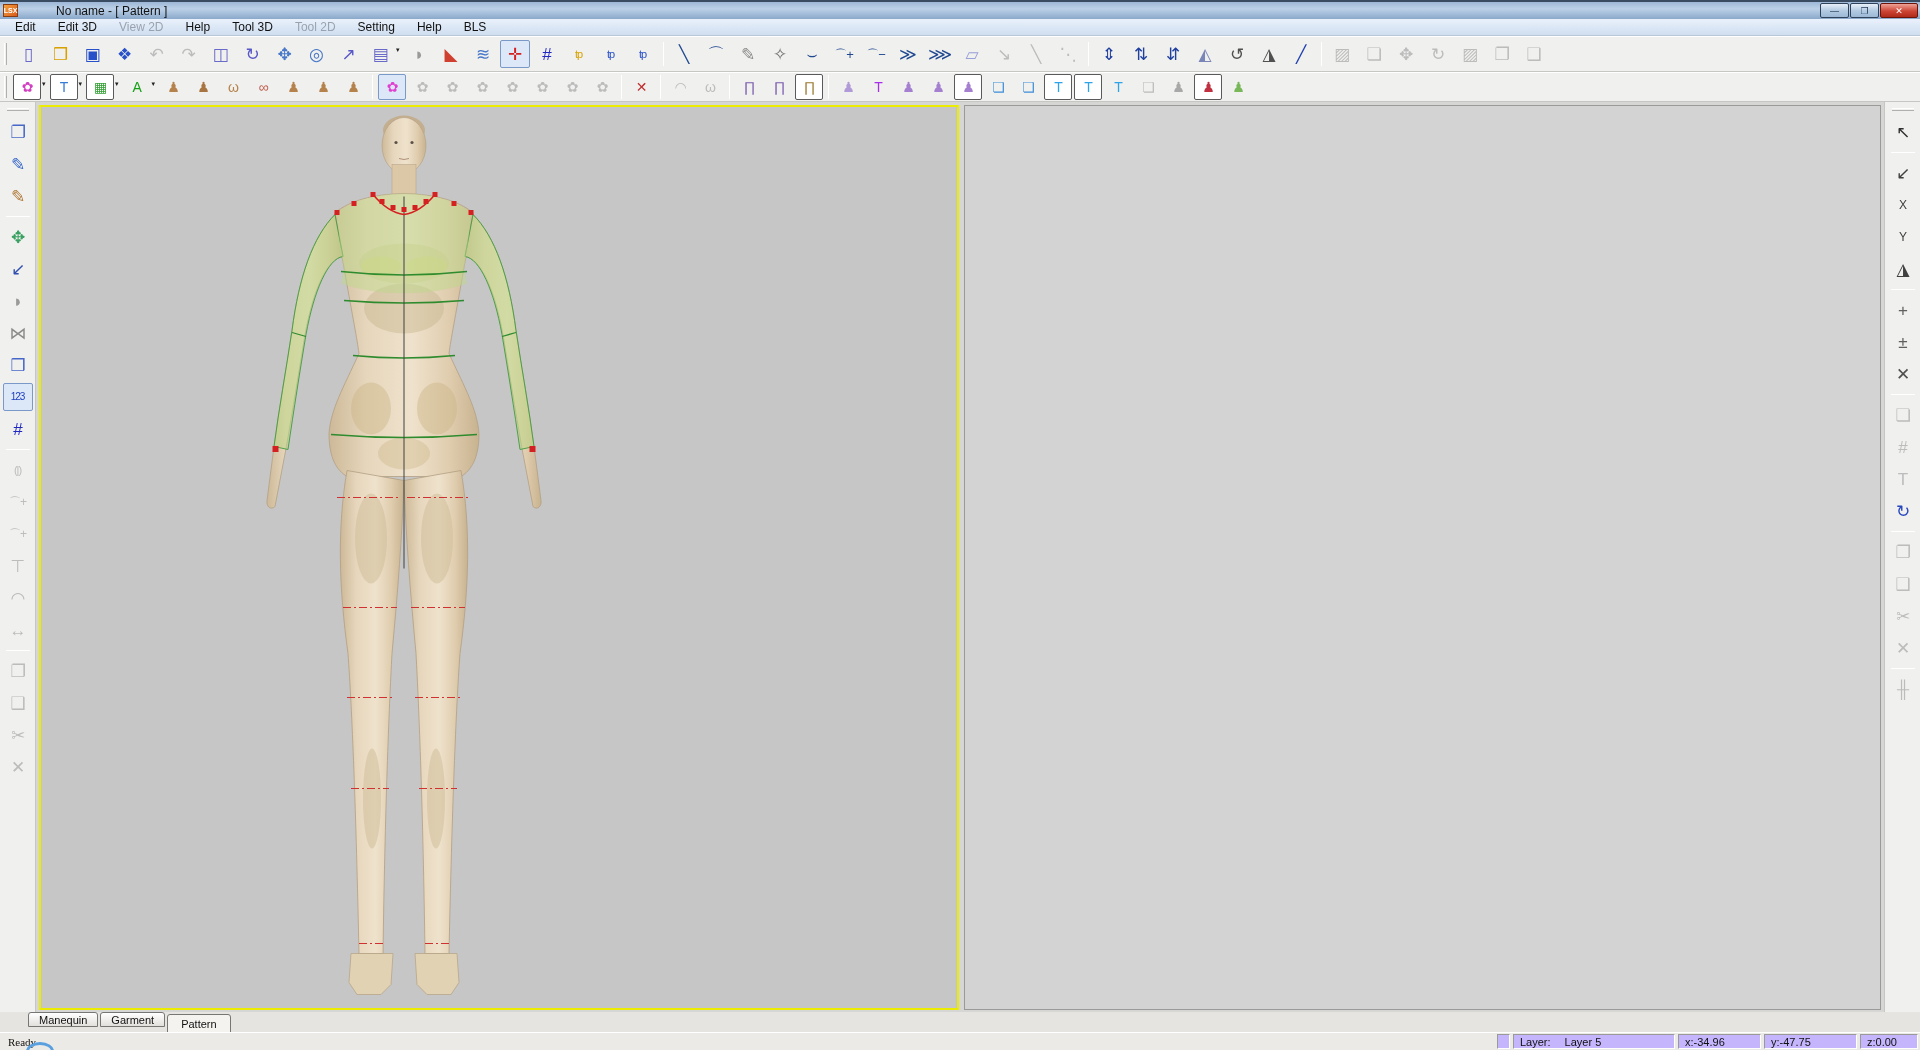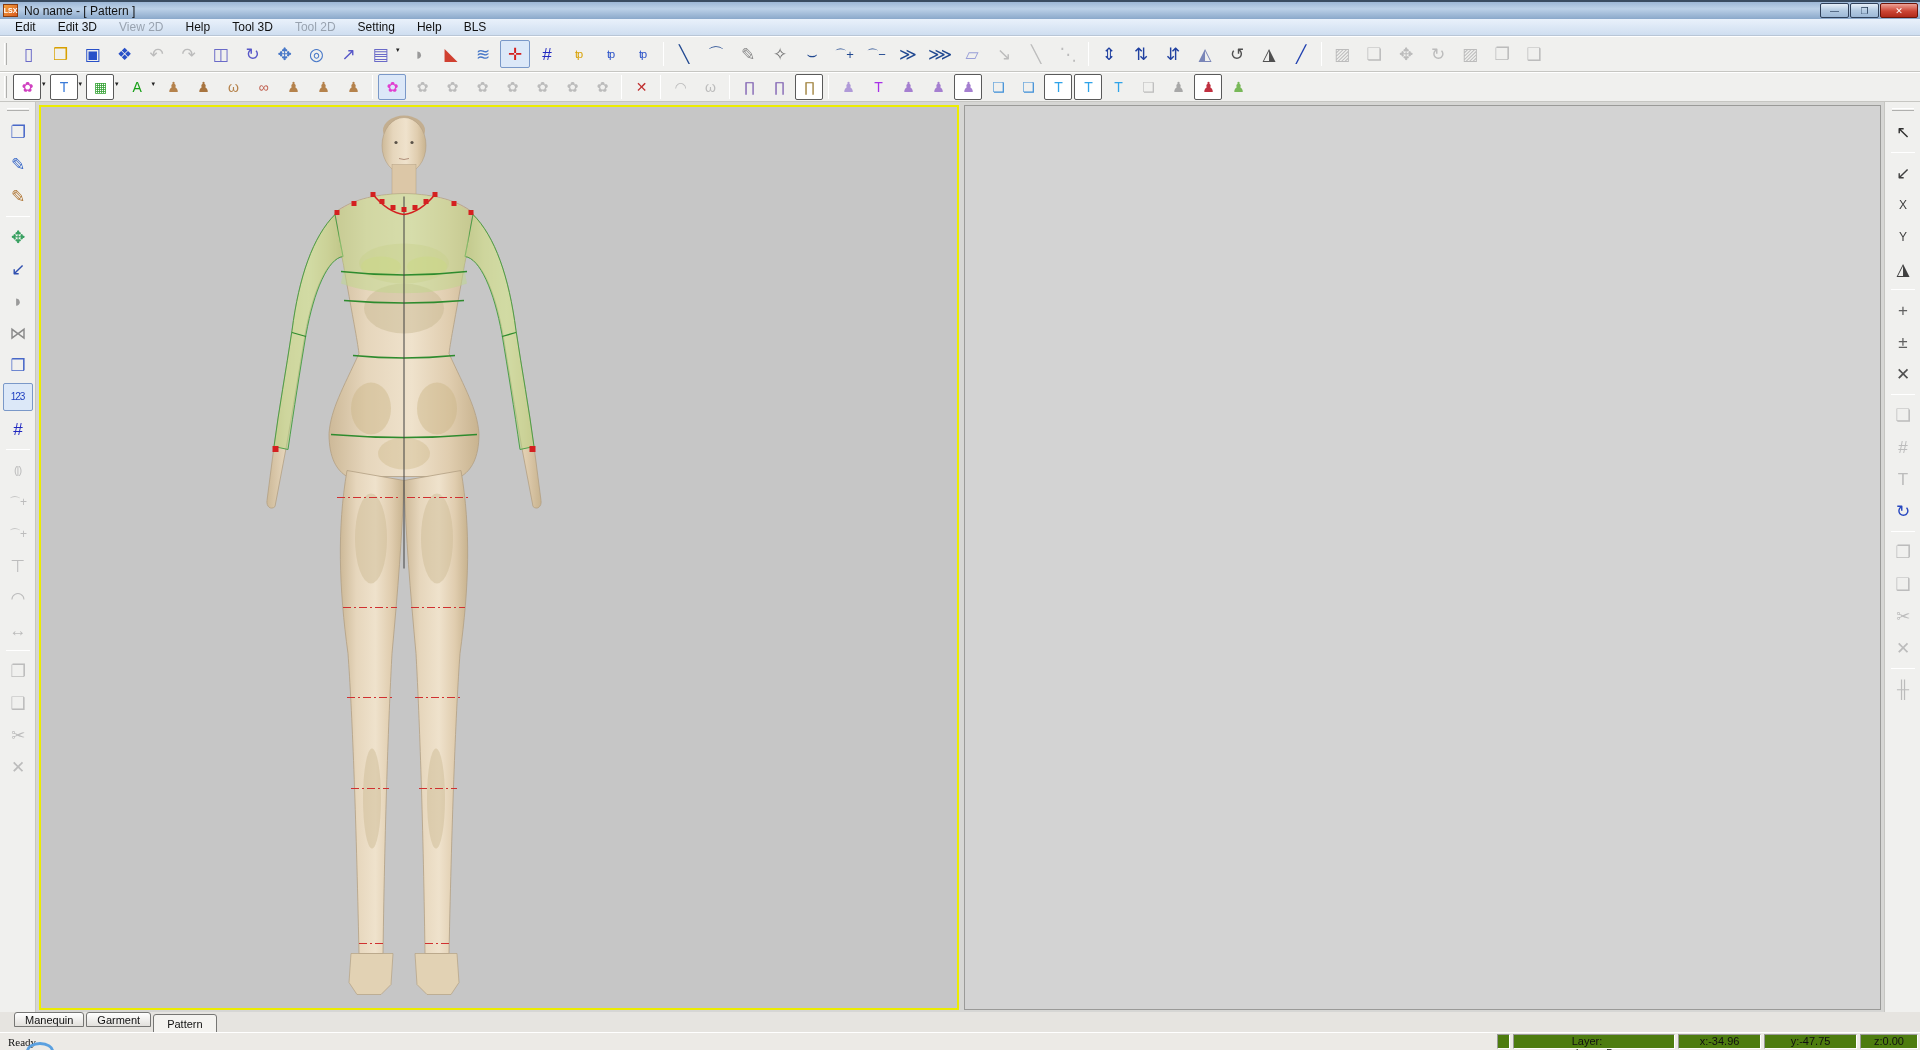--- a/index.html
+++ b/index.html
@@ -7,21 +7,21 @@
   body { font-family:"Liberation Sans","DejaVu Sans",sans-serif; background:#ece9e2; }
   .window { width:1920px; height:1050px; display:flex; flex-direction:column; position:relative; background:#ece9e2; }
 
   
   .titlebar { height:19px; flex:0 0 19px; display:flex; align-items:center;
     background:linear-gradient(180deg,#9db7d6 0%,#bcd1e8 40%,#8aa8ca 100%);
     border-top:2px solid #3a4c61; padding:0 2px 0 3px; }
   .app-badge { width:15px; height:13px; background:linear-gradient(135deg,#f5a13c,#d85a1e);
     color:#fff; font-size:7px; font-weight:bold; display:flex; align-items:center; justify-content:center;
     border:1px solid #8a3c10; margin-right:6px; }
-  .title-text { font-size:12px; color:#111; }
+  .title-text { font-size:12px; color:#111;margin-left:32px; }
   .title-spacer { flex:1; }
   .winbtn { height:15px; width:29px; margin-left:1px; display:flex; align-items:center; justify-content:center;
     font-size:9px; border:1px solid #30415a; border-radius:2px;
     background:linear-gradient(180deg,#e7f0f9,#b4cbe2 50%,#9cb8d6); color:#1e3450; }
   .winbtn.close { width:38px; background:linear-gradient(180deg,#eda196,#cc4534 55%,#b02a1a); color:#fff; font-weight:bold;
     border-color:#6d1408; }
 
   
   .menubar { height:17px; flex:0 0 17px; display:flex; align-items:center; font-size:12px;
     background:linear-gradient(180deg,#e9f1fb,#cfdef0); padding-left:4px; border-bottom:1px solid #b9c6d6; }
@@ -54,30 +54,30 @@
   .vgrip { height:3px; width:22px; border-top:1px solid #ffffff; border-bottom:1px solid #b0b0ae; margin-bottom:5px; }
 
   
   .workspace { flex:1; display:flex; background:#d6d6d4; min-height:0; }
   .canvas-area { flex:1; display:flex; padding:3px 3px 2px 3px; min-width:0; }
   .pane-3d { width:920px; flex:0 0 920px; border:2px solid #ecec00; background:#c6c6c6; position:relative; overflow:hidden; }
   .pane-3d svg { display:block; width:100%; height:100%; }
   .pane-2d { flex:1; margin-left:5px; background:#d3d3d3; border:1px solid #9a9a98; }
 
   
-  .tabbar { height:20px; flex:0 0 20px; background:#e6e4e0; display:flex; align-items:flex-start; padding-left:14px; }
+  .tabbar { height:20px; flex:0 0 20px; background:#e6e4e0; display:flex; align-items:flex-start; padding-left:28px; }
   .tab { font-size:11px; height:15px; line-height:13px; padding:1px 10px; margin-right:2px; color:#111;
     background:linear-gradient(180deg,#ffffff,#e2e0dc); border:1px solid #767674; border-radius:3px 3px 0 0; cursor:default; }
   .tab.active { height:19px; line-height:16px; margin-top:2px; padding:1px 13px; background:#f4f3f0; border-radius:3px 3px 0 0; }
 
   
   .statusbar { height:18px; flex:0 0 18px; background:#eceae6; display:flex; align-items:stretch; gap:3px;
     font-size:11px; padding:1px 2px 1px 2px; border-top:1px solid #ffffff; position:relative; overflow:hidden; }
   .status-cell { display:flex; align-items:center; padding:0 6px; color:#111; }
-  .status-cell.sunken { border:1px solid; border-color:#9a9a98 #ffffff #ffffff #9a9a98; background:#4d7c0f;flex-direction:column; }
+  .status-cell.sunken { border:1px solid; border-color:#9a9a98 #ffffff #ffffff #9a9a98; background:#c4b5fd; }
   .status-ready { flex:1;font-family:Liberation Serif, serif; }
   .peek-arc { position:absolute; left:26px; bottom:-10px; width:28px; height:18px;
     border:3px solid #5aa0e0; border-radius:50%; }
   .cell-layer { width:162px; }
   .cell-spacer { width:13px; padding:0; }
   .cell-x { width:83px; } .cell-y { width:93px; } .cell-z { width:58px; }
   .layer-label { margin-right:14px; }
 </style>
 </head>
 <body>

